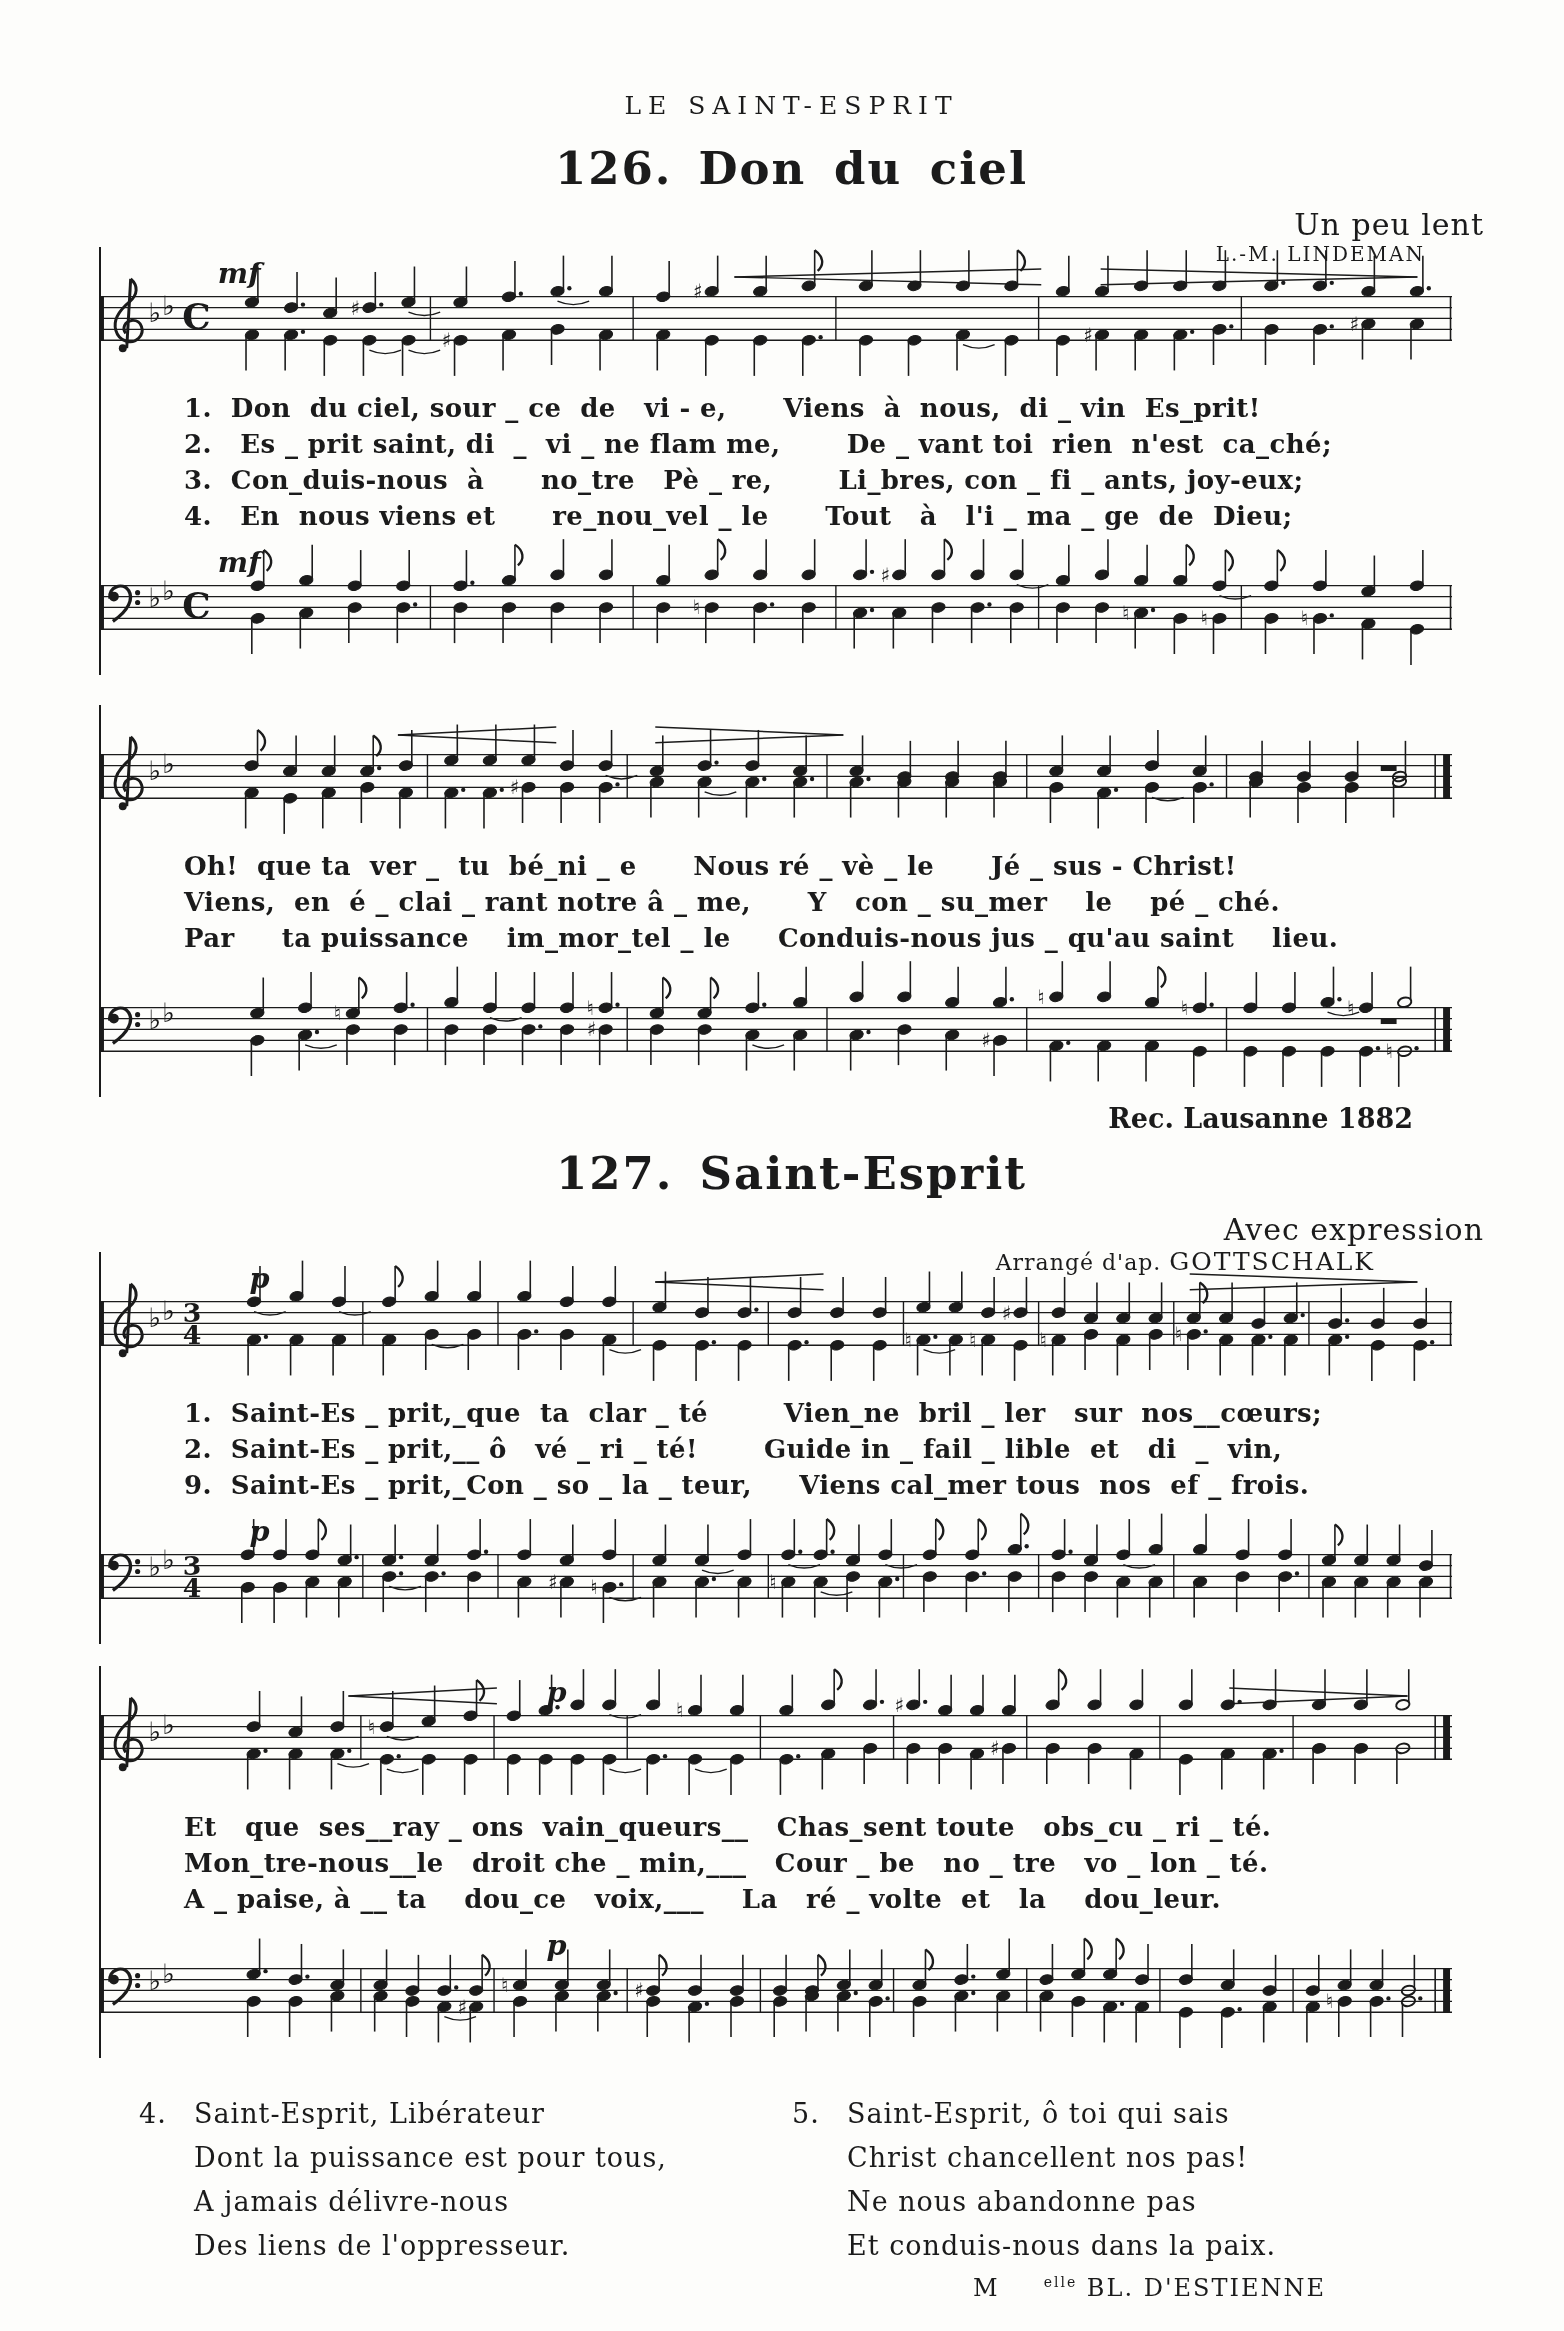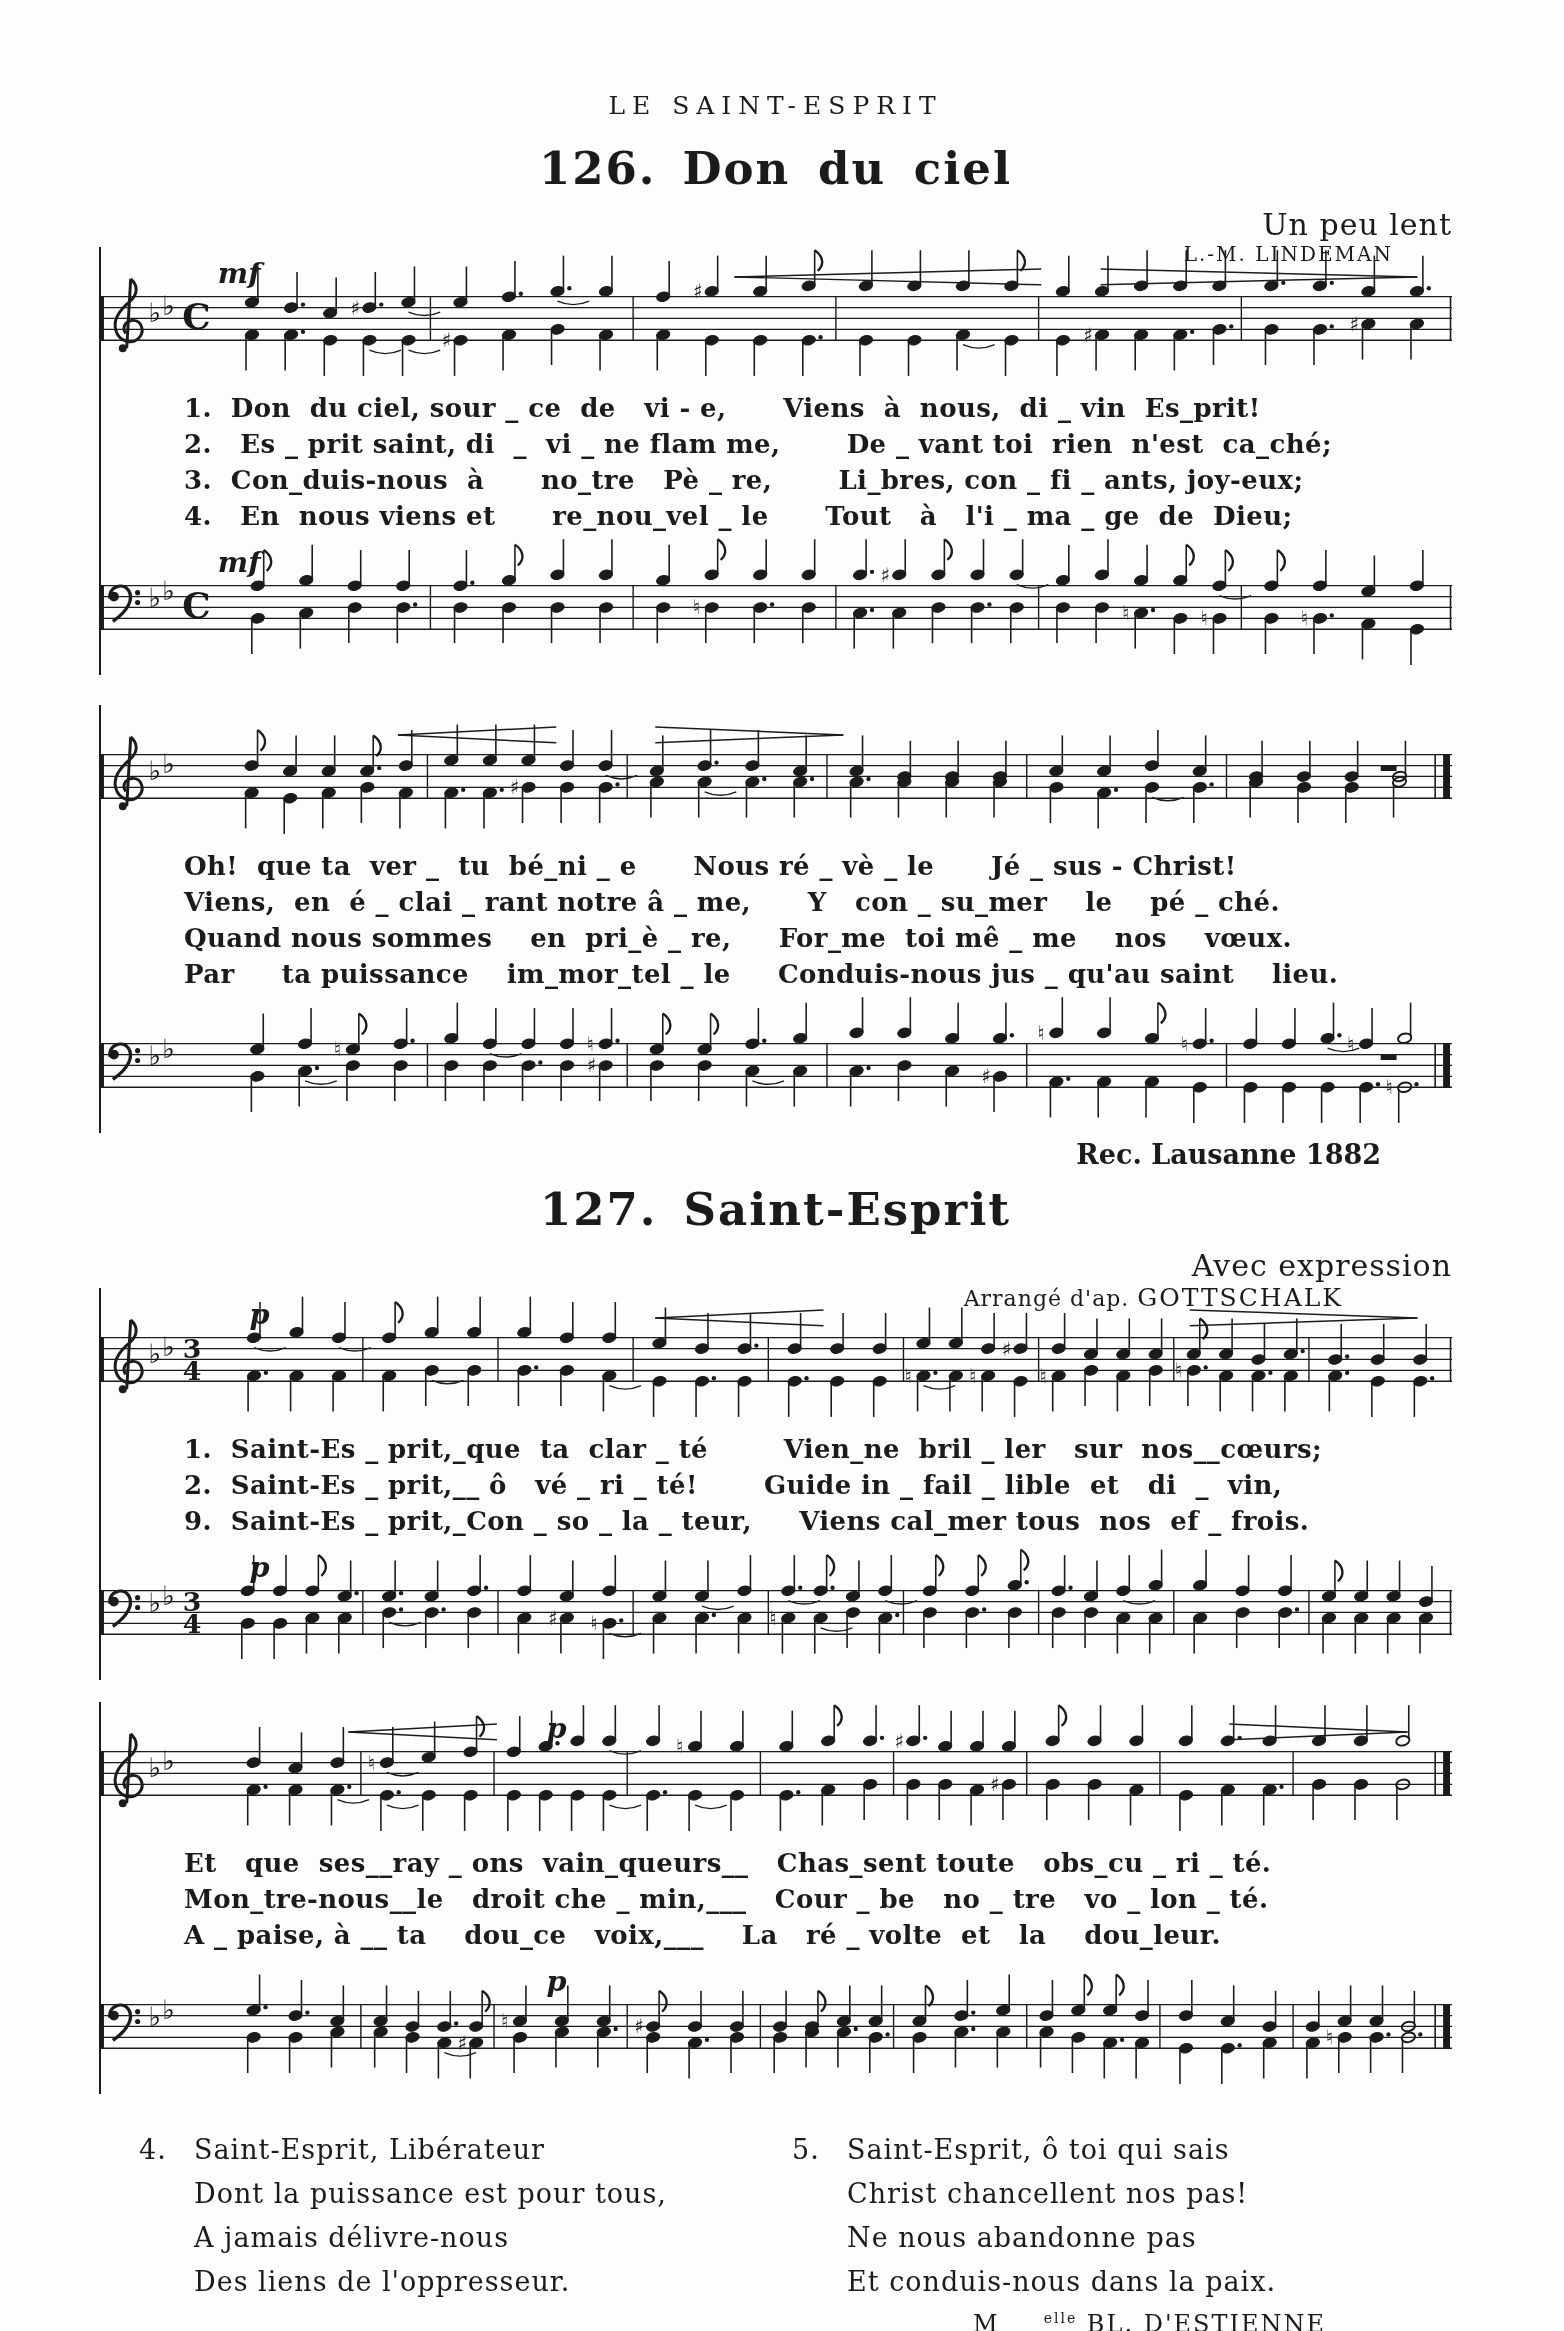--- a/index.html
+++ b/index.html
@@ -5,21 +5,21 @@
   html,body{margin:0;padding:0;background:#e8e6e0;}
   .page{
     position:relative;
     width:1564px;height:2332px;
     margin:0 auto;
     background:#fdfdfb;
     color:#1b1b1b;
     font-family:"DejaVu Serif","Liberation Serif",serif;
     overflow:hidden;
     box-sizing:border-box;
-    padding:91px 112px 0 99px;
+    padding:91px 80px 0 99px;
   }
   .rh{
     text-align:center;
     font-size:25px;
     letter-spacing:7px;
     font-weight:normal;
   }
   .hymn-title{
     text-align:center;
     font-size:45px;
@@ -551,21 +551,20 @@
         <line x1="1317.9601275917066" y1="70" x2="1317.9601275917066" y2="36" stroke="#1b1b1b" stroke-width="1.6"></line>
         <ellipse cx="1311.9601275917066" cy="77.5" rx="6.8" ry="4.7" fill="none" stroke="#1b1b1b" stroke-width="2" transform="rotate(-14 1311.9601275917066 77.5)"></ellipse>
         <line x1="1305.9601275917066" y1="79.5" x2="1305.9601275917066" y2="113.5" stroke="#1b1b1b" stroke-width="1.6"></line>
         <line x1="1348" y1="50" x2="1348" y2="94" stroke="#1b1b1b" stroke-width="1.6"></line>
         <rect x="1356" y="50" width="7" height="44" fill="#1b1b1b"></rect>
         <rect x="1293" y="61" width="16" height="5.5" fill="#1b1b1b"></rect>
       </svg>
     <div class="lyr">
       <div class="ln">Oh!  que ta  ver _  tu  bé_ni _ e      Nous ré _ vè _ le      Jé _ sus - Christ!</div>
       <div class="ln">Viens,  en  é _ clai _ rant notre â _ me,      Y   con _ su_mer    le    pé _ ché.</div>
-      <div class="ln">Quand nous sommes    en  pri_è _ re,     For_me  toi mê _ me    nos    vœux.</div>
       <div class="ln">Par     ta puissance    im_mor_tel _ le     Conduis-nous jus _ qu'au saint    lieu.</div>
     </div>
     <svg id="staff-126b-bass" viewBox="0 0 1365 140" width="1351" height="139">
         <line x1="0" y1="50" x2="1365" y2="50" stroke="#1b1b1b" stroke-width="1.3"></line>
         <line x1="0" y1="61" x2="1365" y2="61" stroke="#1b1b1b" stroke-width="1.3"></line>
         <line x1="0" y1="72" x2="1365" y2="72" stroke="#1b1b1b" stroke-width="1.3"></line>
         <line x1="0" y1="83" x2="1365" y2="83" stroke="#1b1b1b" stroke-width="1.3"></line>
         <line x1="0" y1="94" x2="1365" y2="94" stroke="#1b1b1b" stroke-width="1.3"></line>
         <line x1="1.5" y1="50" x2="1.5" y2="94" stroke="#1b1b1b" stroke-width="3"></line>
         <circle cx="13" cy="61" r="5" fill="#1b1b1b"></circle>

